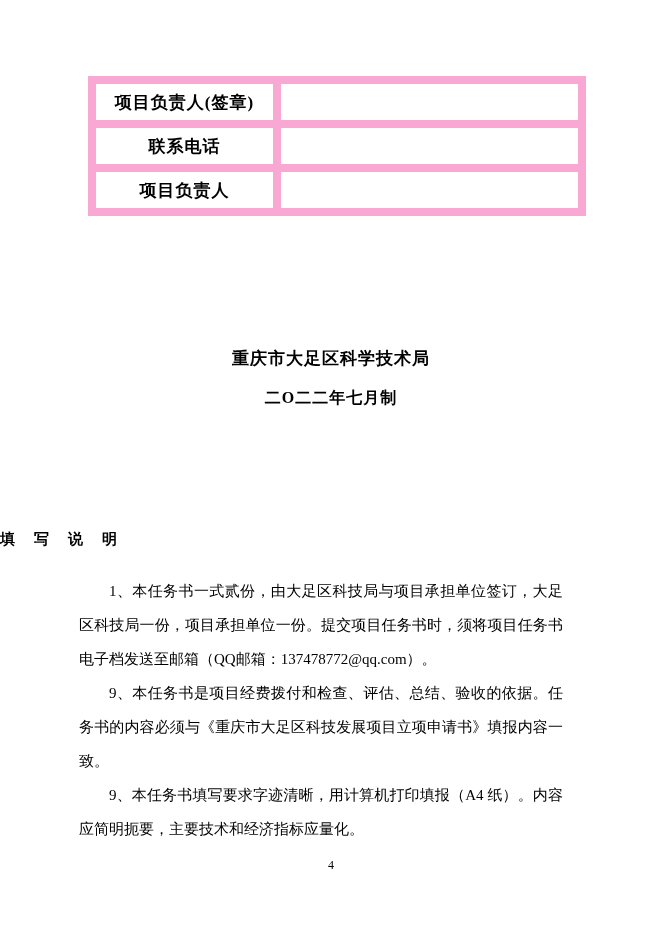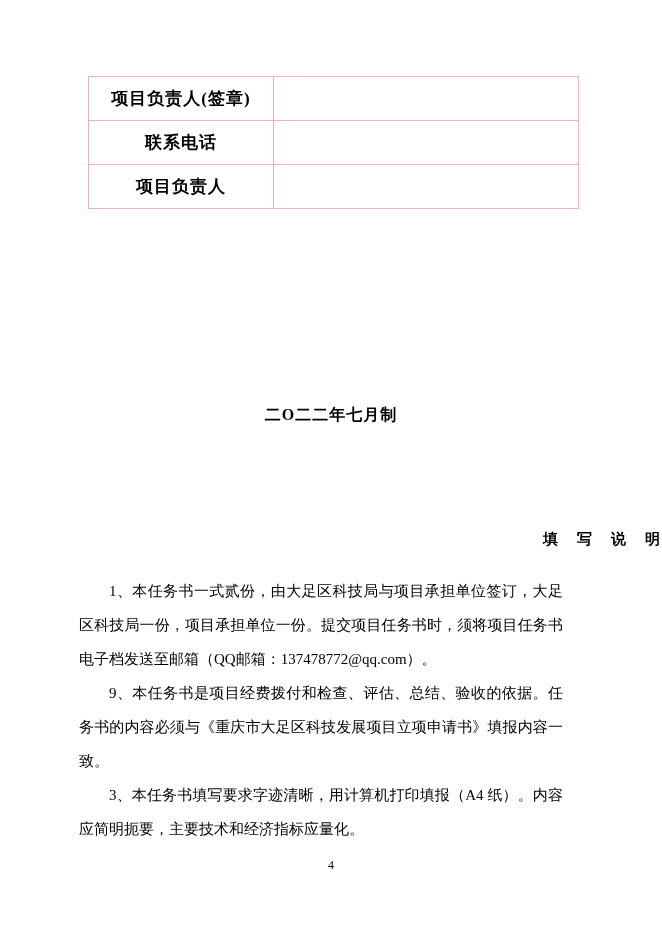--- a/index.html
+++ b/index.html
@@ -16,21 +16,21 @@
   }
   table.doc-table {
     position: absolute;
     left: 88px;
     top: 76px;
     width: 490px;
     border-collapse: collapse;
     table-layout: fixed;
   }
   table.doc-table td {
-    border: 1px solid #f9a8d4;
+    border: 8px solid #f9a8d4;
     height: 44px;
     vertical-align: middle;
   }
   td.label-cell {
     width: 185px;
     text-align: center;
     font-weight: bold;
     font-size: 17px;
     letter-spacing: 1px;
   }
@@ -43,34 +43,34 @@
     top: 347px;
     left: 0;
     width: 100%;
     text-align: center;
     font-weight: bold;
     font-size: 17px;
     letter-spacing: 1px;
   }
   .date-line {
     position: absolute;
-    top: 405px;
+    top: 388px;
     left: 0;
     width: 100%;
     text-align: center;
     font-weight: bold;
     font-size: 16px;
     letter-spacing: 1px;
   }
   .instructions-title {
     position: absolute;
     top: 530px;
     left: 0;
     width: 100%;
-    text-align: right;
+    text-align: left;
     font-weight: bold;
     font-size: 15px;
     letter-spacing: 2px;
   }
   .paragraphs {
     position: absolute;
     top: 574px;
     left: 79px;
     width: 484px;
     font-size: 15px;
@@ -105,25 +105,26 @@
         <td class="label-cell">联系电话</td>
         <td class="value-cell"></td>
       </tr>
       <tr>
         <td class="label-cell">项目负责人</td>
         <td class="value-cell"></td>
       </tr>
     </tbody>
   </table>
 
+  <div class="org-title">重庆市大足区科学技术局</div>
   <div class="date-line">二O二二年七月制</div>
 
   <div class="instructions-title">填　写　说　明</div>
 
   <div class="paragraphs">
     <p>1、本任务书一式贰份，由大足区科技局与项目承担单位签订，大足区科技局一份，项目承担单位一份。提交项目任务书时，须将项目任务书电子档发送至邮箱（QQ邮箱：137478772@qq.com）。</p>
     <p>9、本任务书是项目经费拨付和检查、评估、总结、验收的依据。任务书的内容必须与《重庆市大足区科技发展项目立项申请书》填报内容一致。</p>
-    <p>3、本任务书填写要求字迹清晰，用计算机打印填报（A4 纸）。内容应简明扼要，主要技术和经济指标应量化。</p>
+    <p>9、本任务书填写要求字迹清晰，用计算机打印填报（A4 纸）。内容应简明扼要，主要技术和经济指标应量化。</p>
   </div>
 
   <div class="page-number">4</div>
 
 </div>
 
 </body></html>

